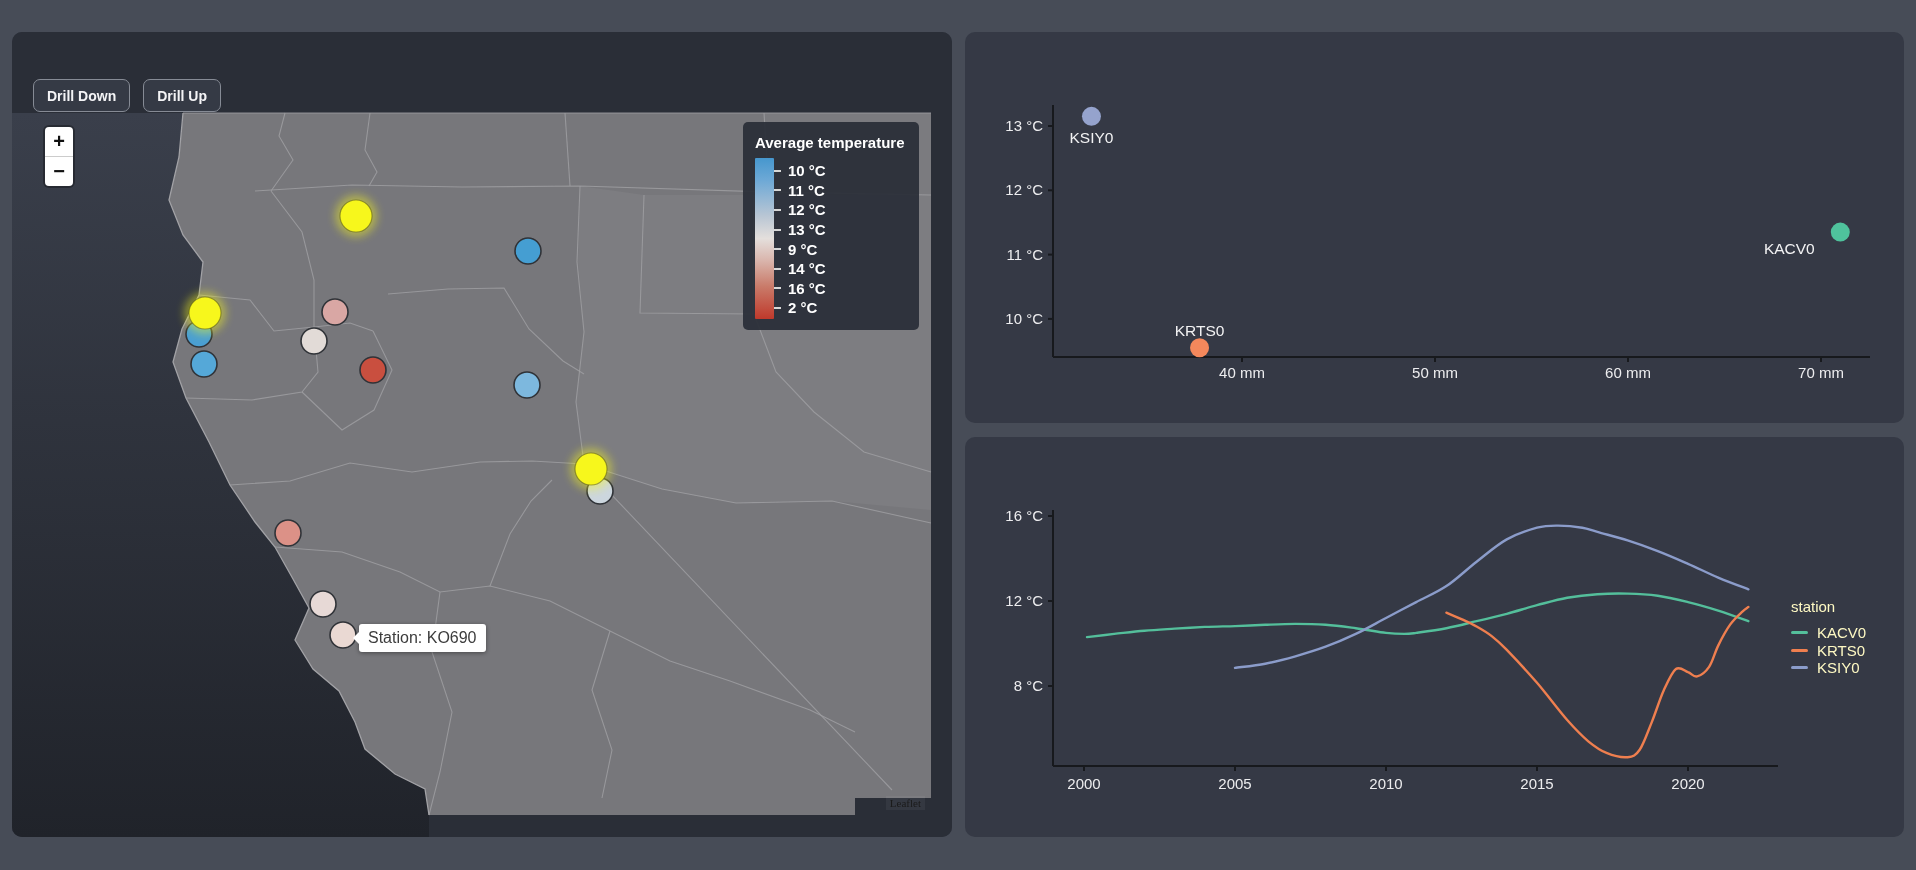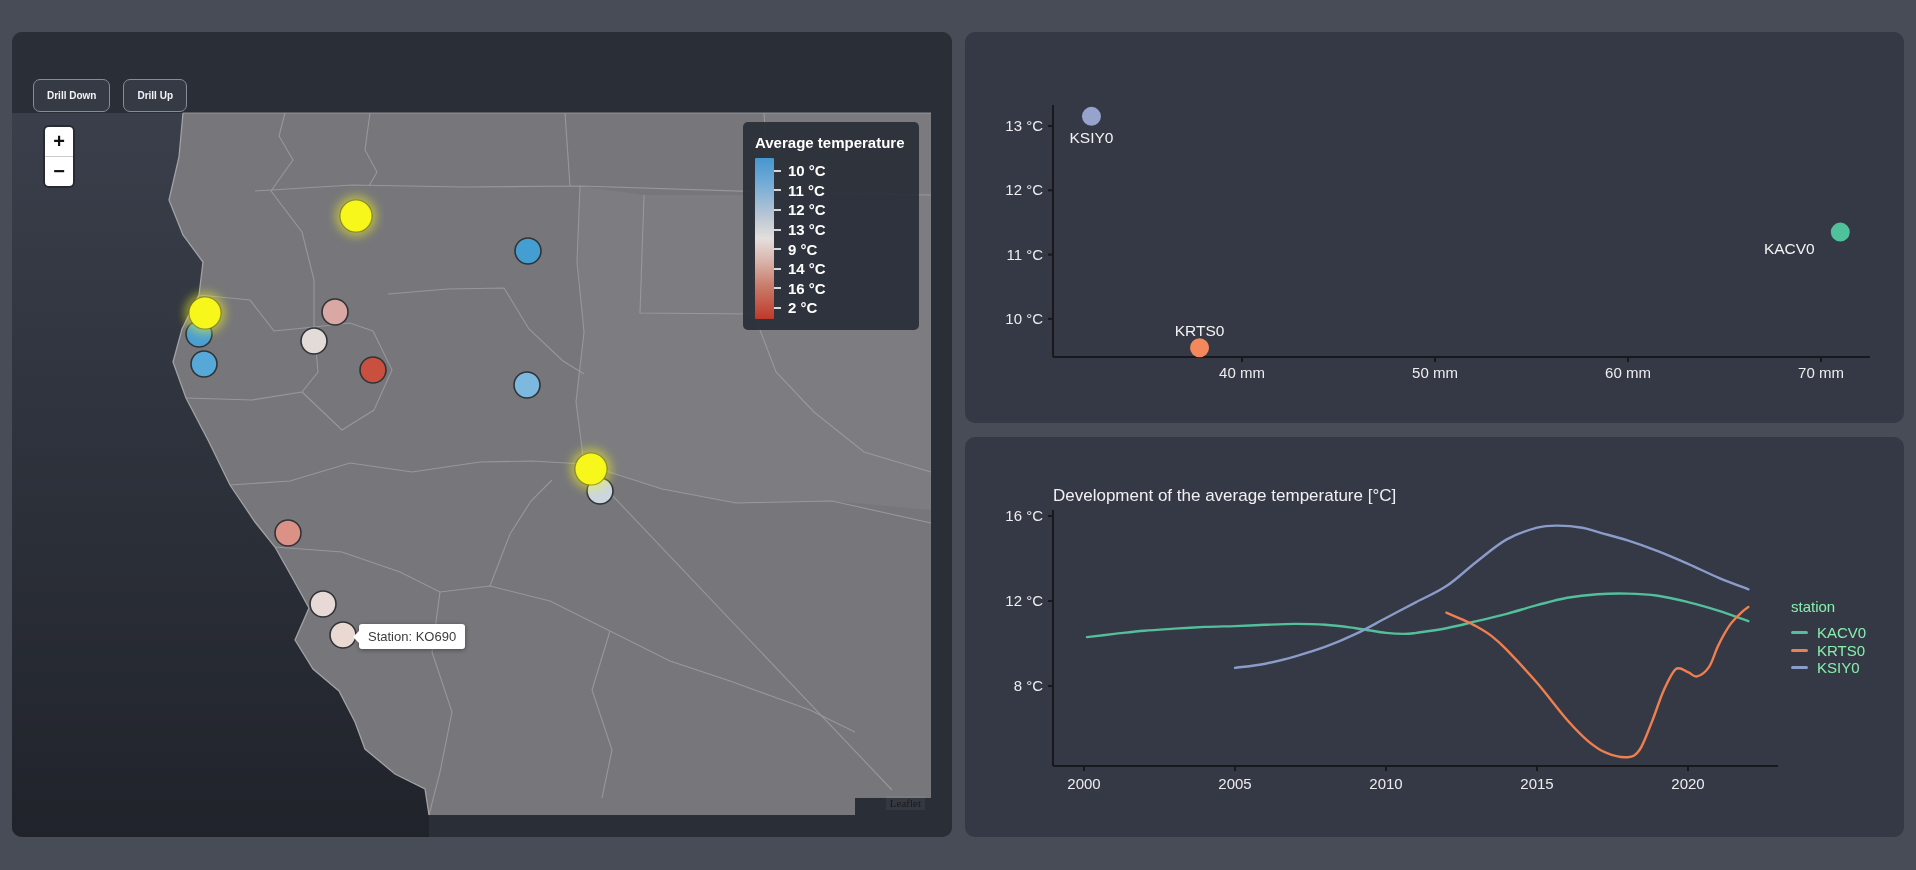--- a/index.html
+++ b/index.html
@@ -8,21 +8,21 @@
   .panel{position:absolute;background:#353945;border-radius:10px;}
   #map-panel{left:12px;top:32px;width:940px;height:805px;overflow:hidden;}
   #scatter-panel{left:965px;top:32px;width:939px;height:391px;}
   #line-panel{left:965px;top:437px;width:939px;height:400px;}
   #map-svg,#scatter-svg,#line-svg{position:absolute;left:0;top:0;}
 
   
   .drill-buttons{position:absolute;left:21px;top:47px;display:flex;gap:13px;z-index:30;}
   .drill-buttons button{height:33px;padding:0 13px;background:#353a45;color:#f4f4f6;
       border:1px solid #868b95;border-radius:7px;font-family:"Liberation Sans",sans-serif;
-      font-size:10px;font-weight:600;cursor:pointer;}
+      font-size:14px;font-weight:600;cursor:pointer;}
 
   
   .zoom-control{position:absolute;left:33px;top:95px;width:28px;z-index:30;
       border-radius:4px;overflow:hidden;box-shadow:0 0 0 2px rgba(0,0,0,.3);}
   .zoom-control a{display:block;width:28px;height:29px;background:#ffffff;color:#111;
       font-size:20px;font-weight:bold;text-align:center;line-height:29px;cursor:pointer;
       text-decoration:none;}
   .zoom-control a:first-child{border-bottom:1px solid #cccccc;}
 
   
@@ -34,36 +34,36 @@
       background:linear-gradient(180deg,#4697ce 0%,#6ea9d6 14%,#b9c6d4 36%,#e4dfdc 50%,
                  #d9b4ab 64%,#c97a69 80%,#bf392b 100%);}
   .legend-labels{list-style:none;margin:3px 0 0 0;padding:0;}
   .legend-labels li{height:19.6px;display:flex;align-items:center;color:#ffffff;
       font-size:15px;font-weight:bold;}
   .legend-labels li::before{content:"";display:inline-block;width:7px;height:2px;
       background:#d8d8d8;margin-right:7px;}
 
   
   .map-tooltip{position:absolute;left:347px;top:592px;z-index:26;background:#ffffff;
-      color:#3c3c3c;font-size:13px;padding:5px 9px;border-radius:3px;white-space:nowrap;
+      color:#3c3c3c;font-size:16px;padding:5px 9px;border-radius:3px;white-space:nowrap;
       box-shadow:0 1px 4px rgba(0,0,0,.4);}
   .map-tooltip::before{content:"";position:absolute;left:-6px;top:50%;margin-top:-6px;
       border-top:6px solid transparent;border-bottom:6px solid transparent;
       border-right:6px solid #ffffff;}
 
   .leaflet-attribution{position:absolute;right:27px;bottom:27px;z-index:24;color:#1b1b1b;
       font-size:11px;background:rgba(255,255,255,0.05);padding:1px 4px;font-family:Liberation Serif, serif;}
 
   
   .chart-title{position:absolute;left:88px;color:#f0f0f2;font-size:17px;z-index:5;}
   #scatter-title{top:63px;}
   #line-title{top:49px;}
 
   
-  .line-legend{position:absolute;left:826px;top:161px;z-index:5;color:#86efac;}
+  .line-legend{position:absolute;left:826px;top:161px;z-index:5;color:#fef9c3;}
   .line-legend .legend-heading{font-size:15px;margin-bottom:9px;}
   .line-legend .legend-item{display:flex;align-items:center;gap:9px;height:17.5px;
       font-size:15px;}
   .line-legend .swatch{display:inline-block;width:17px;height:3px;border-radius:1.5px;}
 </style>
 </head>
 <body>
 
 <div class="app">
 
@@ -179,21 +179,20 @@
         <circle cx="126.46000000000004" cy="84.35499999999998" r="9.5" fill="#95a3cd"></circle>
         <text x="126.46000000000004" y="111.35499999999998" fill="#f2f2f3" font-size="15.5" text-anchor="middle">KSIY0</text>
         <circle cx="234.53999999999994" cy="315.8349999999999" r="9.5" fill="#f4885c"></circle>
         <text x="234.53999999999994" y="303.8349999999999" fill="#f2f2f3" font-size="15.5" text-anchor="middle">KRTS0</text>
         <circle cx="875.3000000000001" cy="200.09500000000003" r="9.5" fill="#4fc29c"></circle>
         <text x="824.3000000000001" y="222.09500000000003" fill="#f2f2f3" font-size="15.5" text-anchor="middle">KACV0</text>
       </svg>
   </section>
 
   <section class="panel" id="line-panel">
-    <div class="chart-title" id="line-title">Development of the average temperature [°C]</div>
     <svg id="line-svg" width="939" height="400" viewBox="0 0 939 400">
         <line x1="88" y1="73" x2="88" y2="329" stroke="#17191d" stroke-width="2"></line>
         <line x1="88" y1="329" x2="813" y2="329" stroke="#17191d" stroke-width="2"></line>
         <line x1="83" y1="79" x2="88" y2="79" stroke="#17191d" stroke-width="2"></line>
         <text x="78" y="84" fill="#ededef" font-size="15" text-anchor="end">16 °C</text>
         <line x1="83" y1="164" x2="88" y2="164" stroke="#17191d" stroke-width="2"></line>
         <text x="78" y="169" fill="#ededef" font-size="15" text-anchor="end">12 °C</text>
         <line x1="83" y1="249" x2="88" y2="249" stroke="#17191d" stroke-width="2"></line>
         <text x="78" y="254" fill="#ededef" font-size="15" text-anchor="end">8 °C</text>
         <line x1="119" y1="329" x2="119" y2="334" stroke="#17191d" stroke-width="2"></line>

